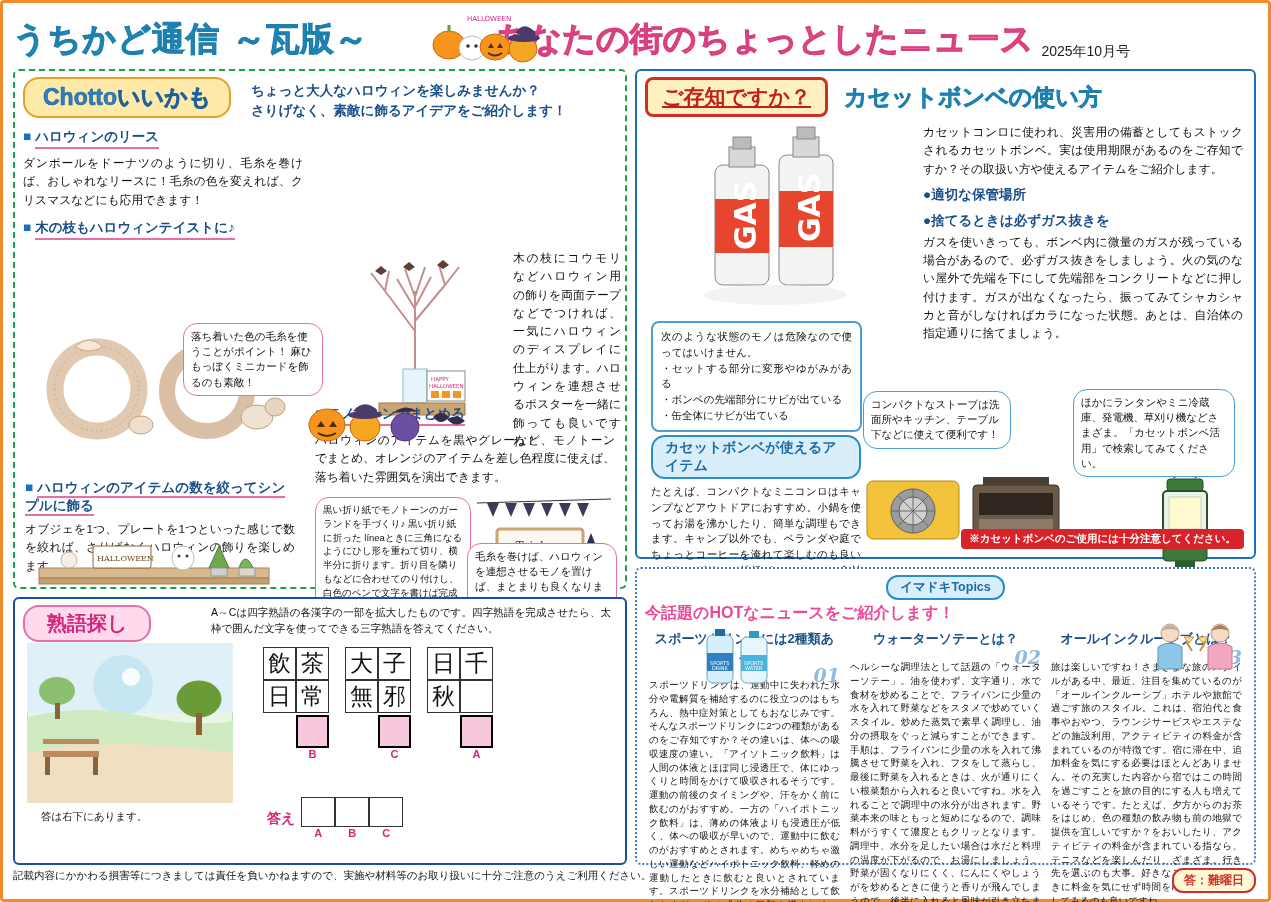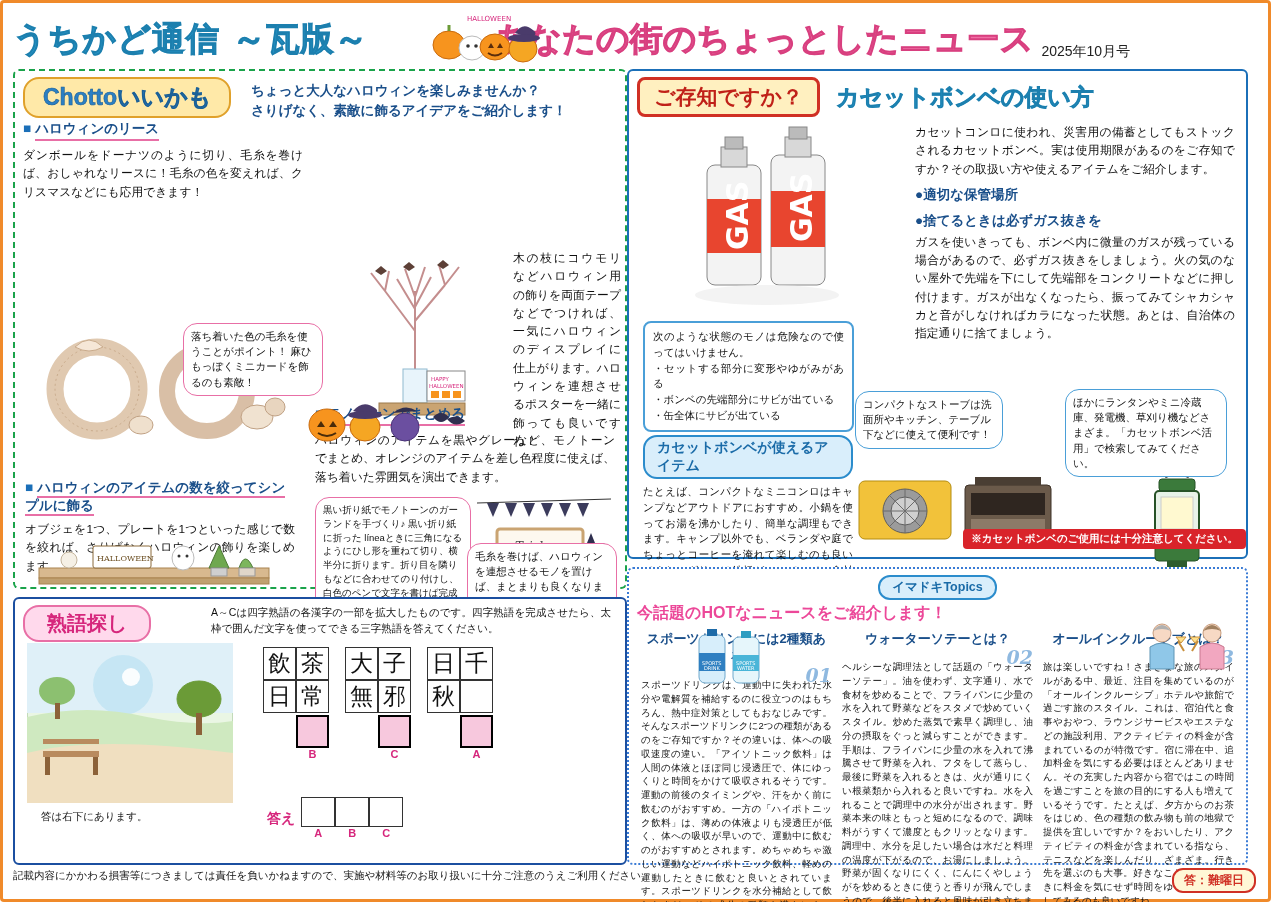--- a/index.html
+++ b/index.html
@@ -53,21 +53,21 @@
   }
   .pumpkins {
     position:absolute;
     left:414px; top:0px;
     width:126px; height:54px;
   }
 
   
   .cols {
     display:flex;
-    gap:0;
+    gap:8px;
     height:796px;
     margin-top:2px;
   }
   .col-left { width:614px; display:flex; flex-direction:column; gap:8px; }
   .col-right { width:621px; display:flex; flex-direction:column; gap:8px; }
 
   .box-green {
     border:2px dashed #1aa34a;
     border-radius:6px;
     padding:6px 8px;
@@ -120,20 +120,21 @@
   }
   .pill-red {
     display:inline-block;
     background:#fff0c0;
     border:3px solid #d03024;
     border-radius:8px;
     padding:3px 14px;
     font-weight:bold;
     font-size:21px;
     color:#c02018;
+    text-decoration:underline;
   }
   .pill-blue {
     display:inline-block;
     background:#d9eefb;
     border:2px solid #2b8ccc;
     border-radius:14px;
     padding:2px 12px;
     font-weight:bold;
     font-size:14px;
     color:#1a6ba8;
@@ -302,26 +303,31 @@
       <div class="box-green" style="height:520px;">
 
         <div style="display:flex; align-items:flex-start; gap:10px;">
           <div style="width:218px;">
             <div class="pill">Chottoいいかも</div>
           </div>
           <div class="sub-blue" style="white-space:pre-line; padding-top:4px;">ちょっと大人なハロウィンを楽しみませんか？
 さりげなく、素敵に飾るアイデアをご紹介します！</div>
         </div>
 
-        <div style="display:flex; gap:10px; flex-direction:column;">
+        <div style="display:flex; gap:10px; margin-top:8px;flex-direction:column;">
           <div style="width:280px;">
             <div class="sec-head">
               <span class="mk">■</span><span class="sec-head-u">ハロウィンのリース</span>
             </div>
             <div class="body-txt" style="margin-top:5px;">ダンボールをドーナツのように切り、毛糸を巻けば、おしゃれなリースに！毛糸の色を変えれば、クリスマスなどにも応用できます！</div>
+          </div>
+          <div style="width:300px;">
+            <div class="sec-head">
+              <span class="mk">■</span><span class="sec-head-u">木の枝もハロウィンテイストに♪</span>
+            </div>
           </div>
         </div>
 
         <svg class="illus" style="left:312px; top:150px; width:180px; height:200px;" viewBox="0 0 180 200">
           <g stroke="#c48e8e" fill="none" stroke-width="2">
             <path d="M88 150 L88 70"></path>
             <path d="M88 110 L58 70 M58 70 L44 52 M58 70 L62 50"></path>
             <path d="M88 100 L118 64 M118 64 L132 46 M118 64 L112 44"></path>
             <path d="M88 88 L70 58 M88 86 L104 56"></path>
             <path d="M88 76 L78 48 M88 76 L98 46"></path>
@@ -572,21 +578,21 @@
           <rect x="32" y="12" width="36" height="12" rx="3" fill="#3b7a3b" stroke="#275227"></rect>
           <rect x="28" y="24" width="44" height="44" rx="4" fill="#e8f2e8" stroke="#275227" stroke-width="2"></rect>
           <rect x="34" y="30" width="32" height="32" fill="#fff9d0" stroke="#ccc"></rect>
           <rect x="28" y="68" width="44" height="26" rx="4" fill="#3b7a3b" stroke="#275227"></rect>
           <rect x="40" y="94" width="20" height="6" fill="#2d5c2d"></rect>
         </svg>
 
         <div class="callout callout-blue" style="left:226px; top:320px; width:148px;">コンパクトなストーブは洗面所やキッチン、テーブル下などに使えて便利です！</div>
         <div class="callout callout-blue" style="left:436px; top:318px; width:162px;">ほかにランタンやミニ冷蔵庫、発電機、草刈り機などさまざま。「カセットボンベ活用」で検索してみてください。</div>
 
-        <div class="warn-band" style="position:absolute; right:0; bottom:8px;">※カセットボンベのご使用には十分注意してください。</div>
+        <div class="warn-band" style="position:absolute; right:10px; bottom:8px;">※カセットボンベのご使用には十分注意してください。</div>
       </div>
 
       <div class="box-dotted" style="height:298px;">
         <div style="text-align:center;">
           <span class="pill-blue" style="border-radius:12px; font-size:12.5px;">イマドキTopics</span>
         </div>
         <div class="topics-head" style="margin-top:3px;">今話題のHOTなニュースをご紹介します！</div>
 
         <div style="display:flex; gap:10px; margin-top:6px; padding:0 4px;">
           <div class="topic-col">

